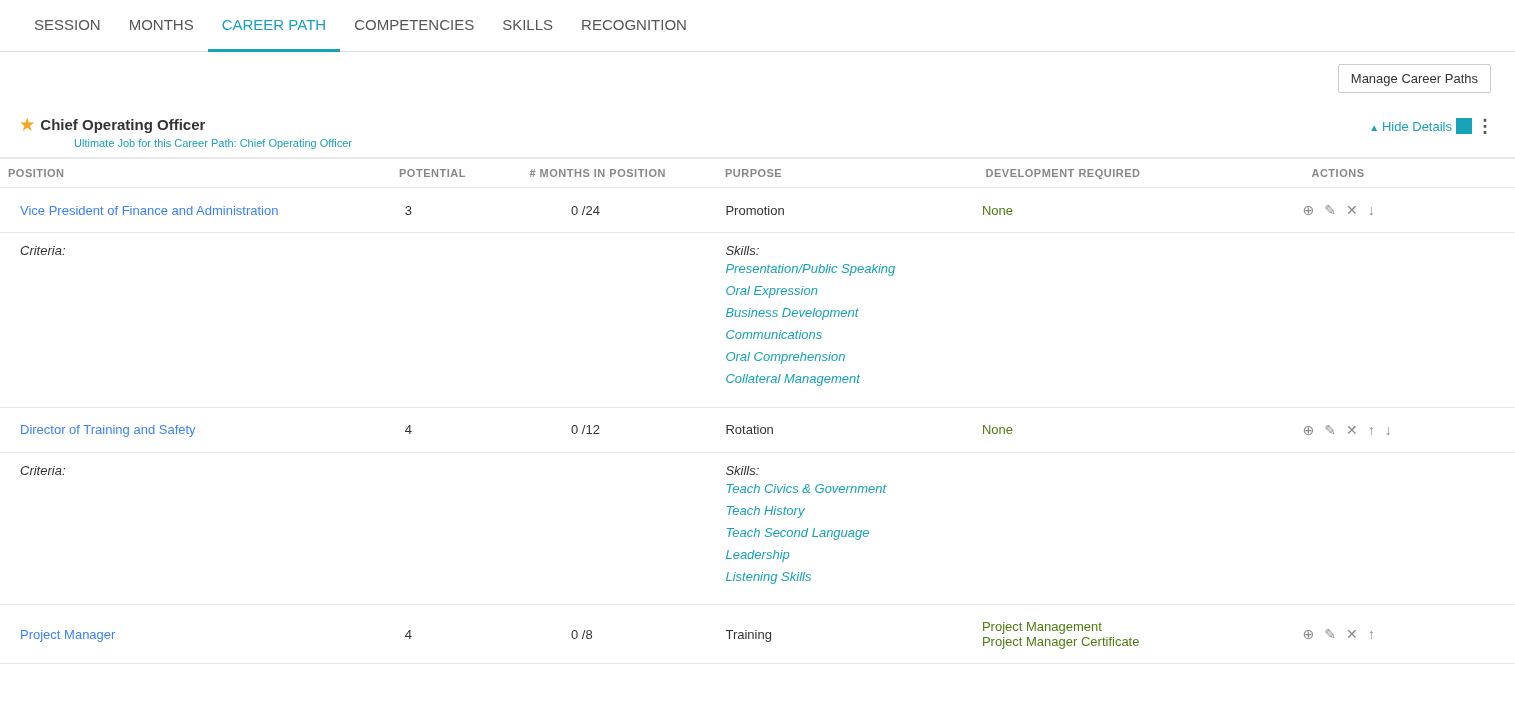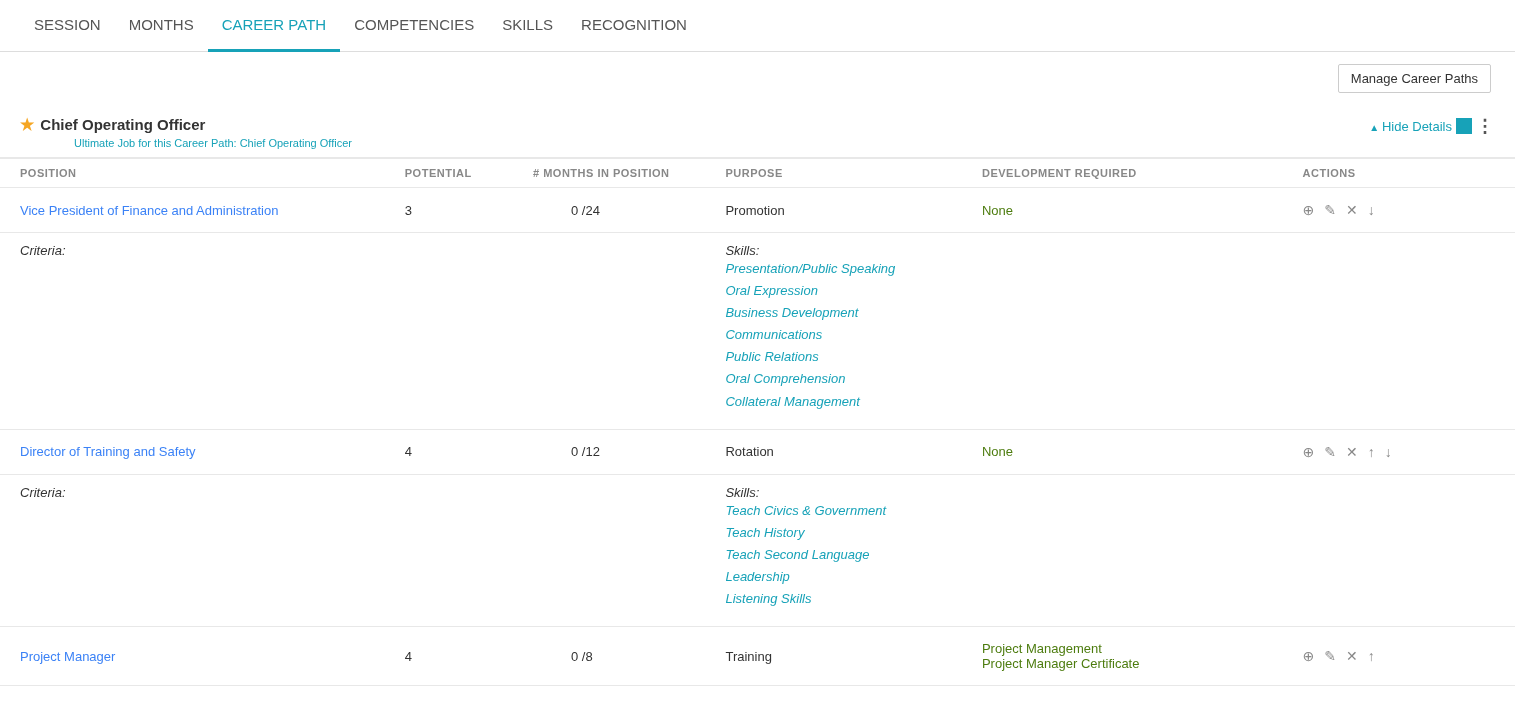--- a/index.html
+++ b/index.html
@@ -93,21 +93,21 @@
     .dots-icon {
       font-size: 18px;
       color: #555;
       cursor: pointer;
       font-weight: bold;
       letter-spacing: 1px;
     }
     .col-headers {
       display: grid;
       grid-template-columns: 3fr 1fr 1.5fr 2fr 2.5fr 1.5fr;
-      padding: 8px 20px;
+      padding: 8px 8px;
       border-top: 1px solid #e8e8e8;
       border-bottom: 1px solid #e8e8e8;
     }
     .col-header {
       font-size: 11px;
       font-weight: bold;
       color: #888;
       text-transform: uppercase;
       letter-spacing: 0.5px;
     }
@@ -220,21 +220,20 @@
 <div class="criteria-row">
   <div class="criteria-label">Criteria:</div>
   <div></div>
   <div></div>
   <div class="skills-block">
     <span class="skills-header">Skills:</span>
     <a class="skill-link">Presentation/Public Speaking</a>
     <a class="skill-link">Oral Expression</a>
     <a class="skill-link">Business Development</a>
     <a class="skill-link">Communications</a>
-    <a class="skill-link">Public Relations</a>
     <a class="skill-link">Oral Comprehension</a>
     <a class="skill-link">Collateral Management</a>
   </div>
   <div></div>
   <div></div>
 </div>
 
 <div class="data-row">
   <div class="position-name">Director of Training and Safety</div>
   <div class="potential">4</div>

